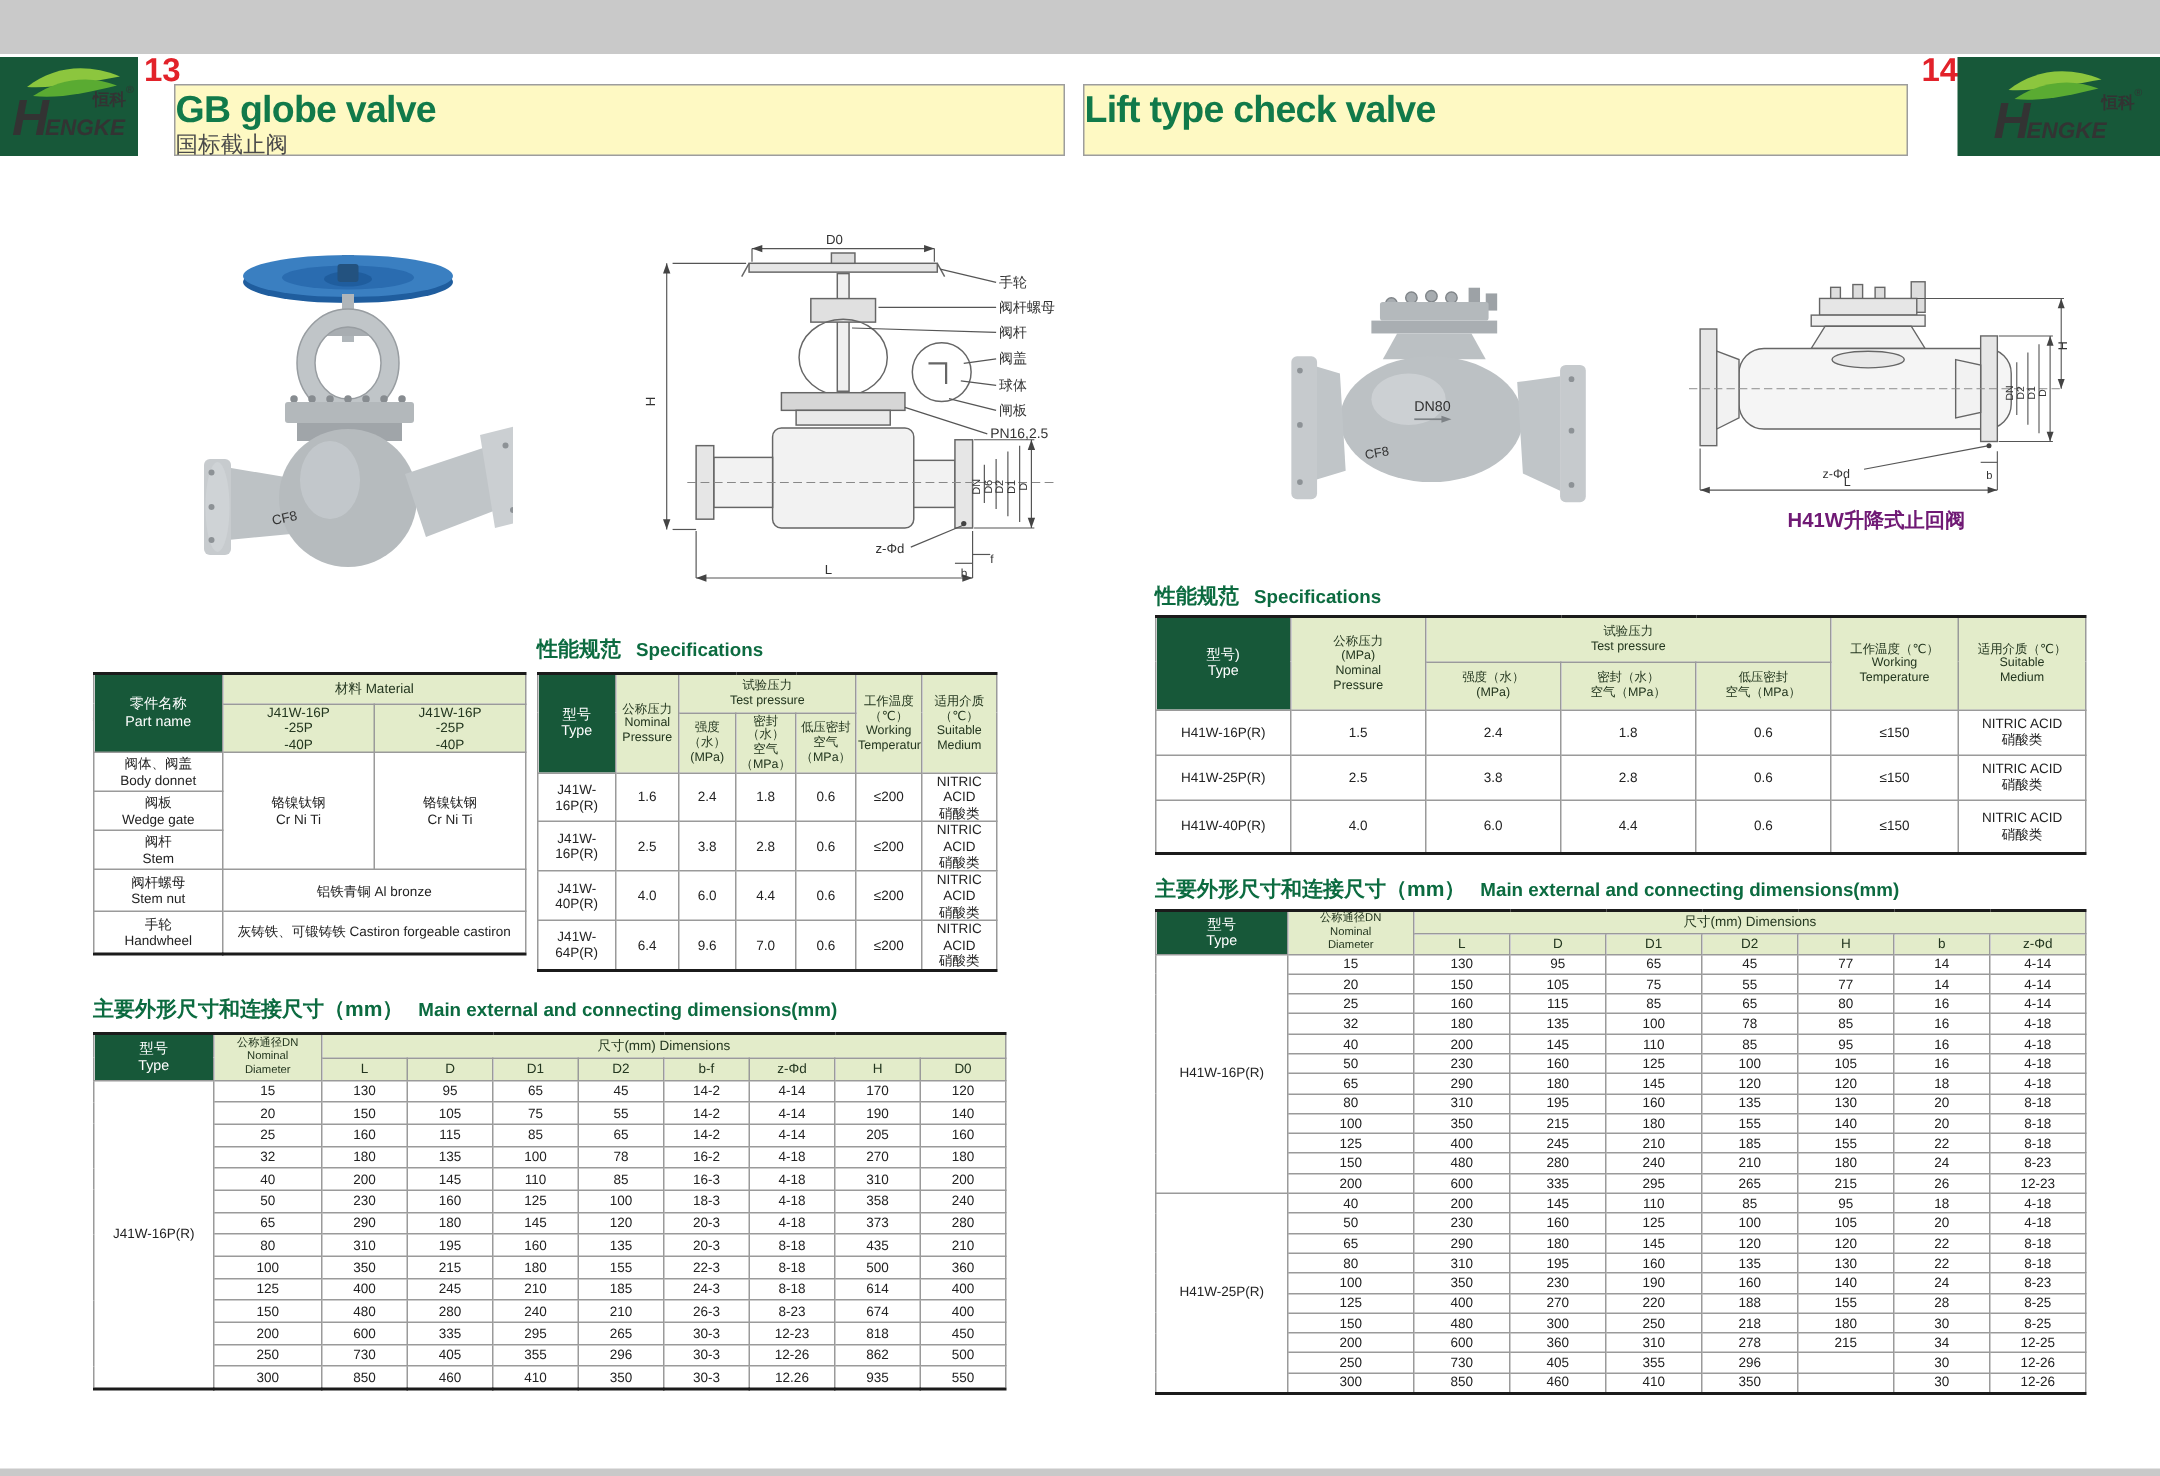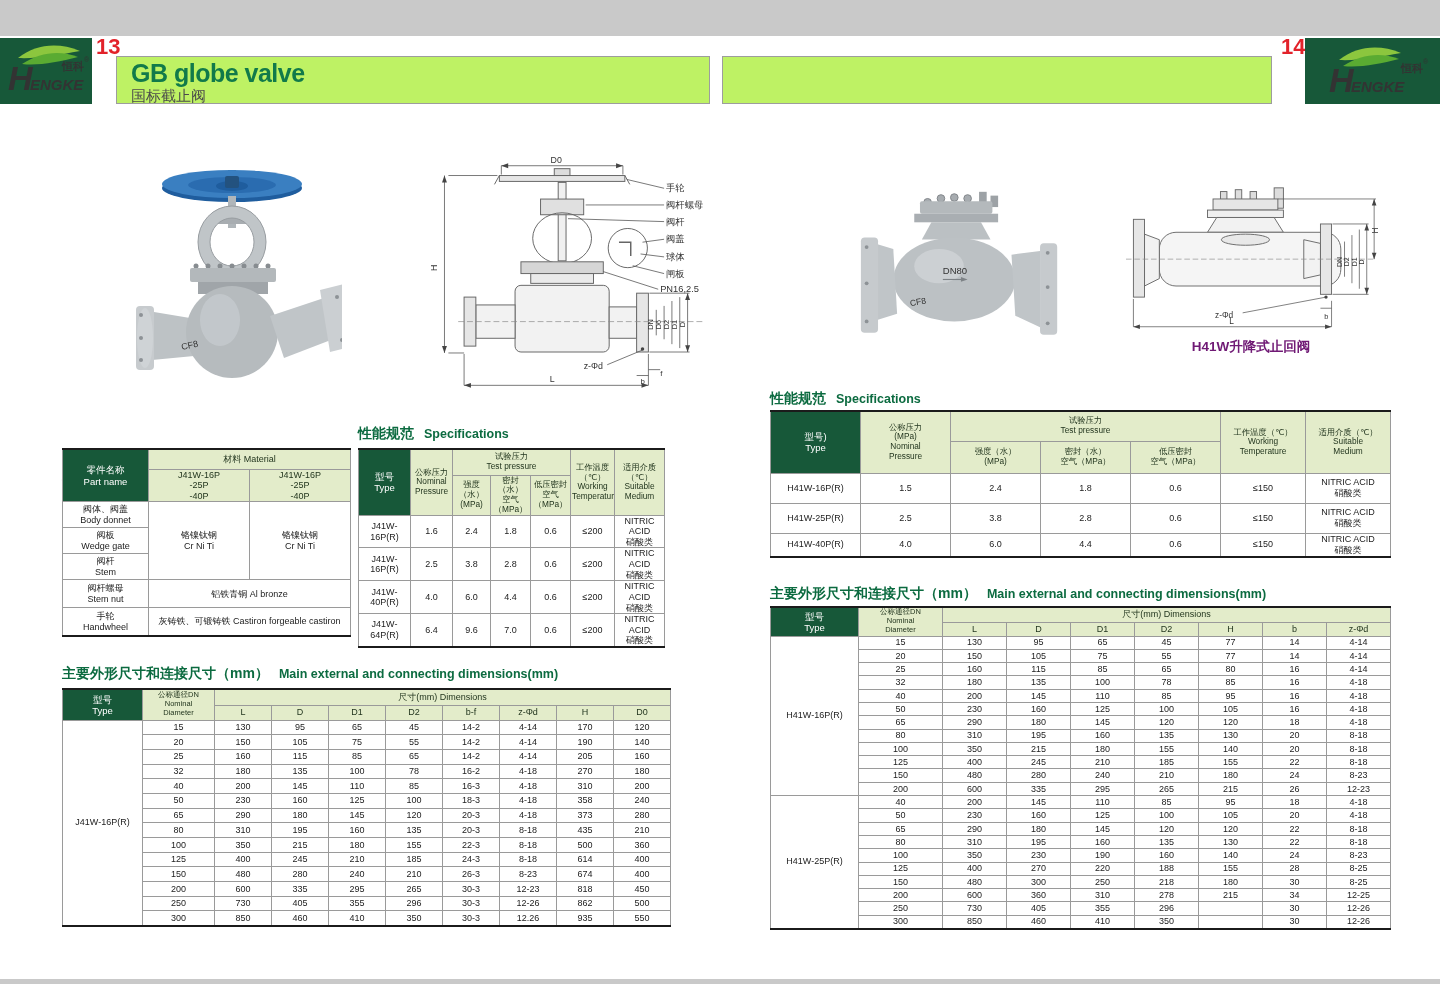--- a/index.html
+++ b/index.html
@@ -4,21 +4,21 @@
 <style>
   html,body{margin:0;padding:0;}
   body{width:1440px;height:984px;position:relative;background:#ffffff;
        font-family:"Liberation Sans","DejaVu Sans",sans-serif;overflow:hidden;}
   .abs{position:absolute;}
   
   .strip{position:absolute;left:0;width:1440px;background:#c9c9c9;}
   
   .brandbox{position:absolute;background:#175839;}
   .pagenum{position:absolute;color:#e2222a;font-weight:bold;font-size:22px;}
-  .titlebox{position:absolute;background:#bef264;border:1px solid #9d9d9d;padding-left:14px;box-sizing:border-box;}
+  .titlebox{position:absolute;background:#fef9c3;border:1px solid #9d9d9d;box-sizing:border-box;}
   .t-en{font-size:25px;font-weight:bold;color:#117a4a;line-height:1.05;margin-top:3px;letter-spacing:-0.5px;}
   .t-cn{font-size:15px;color:#4b4b4b;margin-top:1px;}
   
   .stitle{position:absolute;font-weight:bold;color:#0c6b40;white-space:nowrap;}
   .stitle .cn{font-size:14px;}
   .stitle .en{font-size:12.5px;margin-left:10px;}
   
   table.t{position:absolute;border-collapse:collapse;table-layout:fixed;
           border-top:2px solid #1b1b1b;border-bottom:2px solid #1b1b1b;background:#fff;}
   table.t td{border:1px solid #9a9a9a;font-size:9px;line-height:1.18;color:#222;
@@ -47,20 +47,21 @@
     <text x="84" y="24" font-size="7" fill="#fff" data-bind="header.logo.reg">®</text>
   </svg>
 </div>
 <div class="pagenum" style="left:96px;top:34px;" data-bind="header.left.page_no">13</div>
 <div class="titlebox" style="left:116px;top:56px;width:594px;height:48px;">
   <div class="t-en" data-bind="header.left.title_en">GB globe valve</div>
   <div class="t-cn" data-bind="header.left.title_cn">国标截止阀</div>
 </div>
 
 <div class="titlebox" style="left:722px;top:56px;width:550px;height:48px;">
+  <div class="t-en" data-bind="header.right.title_en">Lift type check valve</div>
 </div>
 <div class="pagenum" style="left:1281px;top:34px;" data-bind="header.right.page_no">14</div>
 <div class="brandbox" style="left:1305px;top:38px;width:135px;height:66px;">
   <svg width="135" height="66" viewBox="0 0 135 66">
     <path d="M34,22 C52,8 74,6 96,15 C74,19 52,23 34,22 Z" fill="#8cc63e"></path>
     <path d="M38,28 C56,16 76,14 94,21 C74,26 54,30 38,28 Z" fill="#5aab32"></path>
     <text x="24" y="54" font-size="34" font-weight="bold" font-style="italic" fill="#fff" data-bind="header.logo.brand_h">H</text>
     <text x="46" y="54" font-size="15" font-weight="bold" font-style="italic" fill="#fff" data-bind="header.logo.brand_rest">ENGKE</text>
     <text x="96" y="34" font-size="11" font-weight="bold" fill="#fff" data-bind="header.logo.brand_cn">恒科</text>
     <text x="118" y="26" font-size="7" fill="#fff" data-bind="header.logo.reg">®</text>
@@ -660,21 +661,21 @@
       <tr style="height: 30px;">
         <td>H41W-25P(R)</td>
         <td>2.5</td>
         <td>3.8</td>
         <td>2.8</td>
         <td>0.6</td>
         <td>≤150</td>
         <td>NITRIC ACID
 硝酸类</td>
       </tr>
-      <tr style="height: 24px;">
+      <tr style="height: 36px;">
         <td>H41W-40P(R)</td>
         <td>4.0</td>
         <td>6.0</td>
         <td>4.4</td>
         <td>0.6</td>
         <td>≤150</td>
         <td>NITRIC ACID
 硝酸类</td>
       </tr>
     </tbody>

